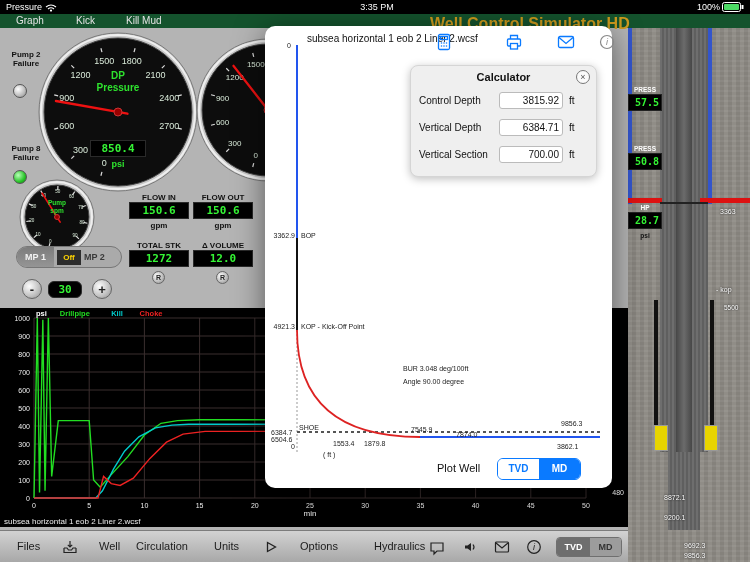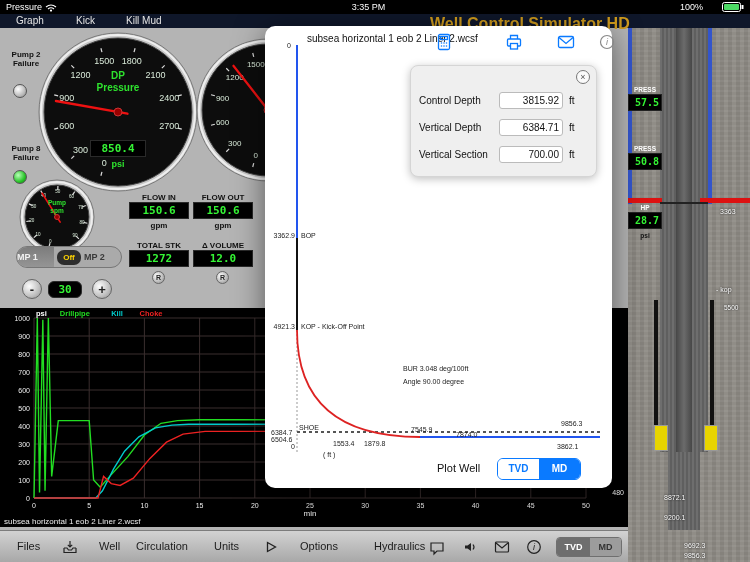--- a/index.html
+++ b/index.html
@@ -1,33 +1,33 @@
 <!DOCTYPE html>
 <html><head>
 <meta charset="utf-8">
 <style>
 *{margin:0;padding:0;box-sizing:border-box}
 html,body{background:#444}
 .screen{position:relative;width:750px;height:562px;overflow:hidden;background:#b4b4b4;font-family:"Liberation Sans",sans-serif}
 .abs{position:absolute}
 .statusbar{left:0;top:0;width:750px;height:14px;background:#000;color:#fff;font-size:9px;display:flex;align-items:center;justify-content:space-between;padding:0 6px}
-.menubar{left:0;top:14px;width:750px;height:14px;background:#0f172a}
+.menubar{left:0;top:14px;width:750px;height:14px;background:#14532d}
 .menuitem{position:absolute;top:1px;color:#e4e4e4;font-size:10px}
 .apptitle{position:absolute;top:1px;color:#cf9b1d;font-size:16px;font-weight:bold}
 .plabel{font-size:8px;font-weight:bold;color:#111;text-align:center;line-height:9px}
 .dseg{background:#000;color:#35f535;border:1px solid #2a2a2a;font-family:"DejaVu Sans Mono",monospace;font-size:11px;font-weight:bold;display:flex;align-items:center;justify-content:center;box-shadow:inset 0 1px 3px #000}
 .green{color:#2ee22e;font-weight:bold;text-align:center}
 .led{border-radius:50%;border:1px solid #555}
 .led.silver{background:radial-gradient(circle at 35% 35%,#fff,#bbb 60%,#888)}
 .led.on{background:radial-gradient(circle at 35% 35%,#b8ffb8,#28c428 60%,#0f7a0f)}
 .rbtn{border-radius:50%;background:radial-gradient(circle at 35% 35%,#fdfdfd,#b5b5b5 65%,#8a8a8a);border:1px solid #666;font-size:7px;font-weight:bold;color:#222;display:flex;align-items:center;justify-content:center}
 .stepbtn{border-radius:50%;background:radial-gradient(circle at 35% 35%,#fdfdfd,#c0c0c0 60%,#8d8d8d);border:1px solid #666;font-size:13px;font-weight:bold;color:#222;display:flex;align-items:center;justify-content:center}
 .mpwrap{border-radius:11px;background:#aaa;border:1px solid #777;display:flex;align-items:center;overflow:hidden}
-.mp1{flex:1;font-size:9px;font-weight:bold;color:#f2f2f2;background:linear-gradient(#7c7c7c,#959595);align-self:stretch;line-height:20px}
-.offbadge{width:24px;height:15px;background:#2d2d2d;color:#ffd400;font-size:8px;font-weight:bold;border-radius:7px;text-align:center;line-height:15px;margin:0 3px}
+.mp1{flex:1;text-align:center;font-size:9px;font-weight:bold;color:#f2f2f2;background:linear-gradient(#7c7c7c,#959595);align-self:stretch;line-height:20px}
+.offbadge{width:24px;height:15px;background:#2d2d2d;color:#ffd400;font-size:8px;font-weight:bold;border-radius:0;text-align:center;line-height:15px;margin:0 3px}
 .mp2{flex:1;font-size:9px;font-weight:bold;color:#3a3a3a}
 .chartbox{left:0;top:308px;width:628px;height:219px;background:#000}
 .chartfooter{position:absolute;left:4px;top:209px;color:#eee;font-size:8px}
 .rpanel{left:628px;top:28px;width:122px;height:534px;background:repeating-linear-gradient(0deg,rgba(255,255,255,.05) 0 2px,rgba(0,0,0,0) 2px 5px),repeating-linear-gradient(90deg,#908d87 0 4px,#85827c 4px 8px)}
 .rp-col{background:repeating-linear-gradient(90deg,#6e6e6e 0 2px,#5f5f5f 2px 4px)}
 .rp-pipe{background:linear-gradient(90deg,#474747,#6b6b6b,#474747)}
 .rp-label{position:absolute;color:#fff;font-size:7px;text-shadow:0 0 2px #000;white-space:nowrap}
 .rp-press{position:absolute;color:#fff;font-size:6.5px;font-weight:bold;text-align:center;width:34px}
 .rp-box{position:absolute;width:34px;height:17px;background:#000;color:#35f535;font-family:"DejaVu Sans Mono",monospace;font-size:10px;font-weight:bold;text-align:right;line-height:16px;padding-right:2px;border:1px solid #222}
 .modal{left:265px;top:26px;width:347px;height:462px;background:#fff;border-radius:10px;box-shadow:0 6px 30px rgba(0,0,0,.5)}
@@ -59,21 +59,21 @@
   <div class="abs statusbar">
     <span style="display:flex;align-items:center;gap:3px">
       <span>Pressure</span>
       <svg width="12" height="9">
           <path d="M1,4 Q6,0 11,4" stroke="#fff" fill="none" stroke-width="1.2"></path>
           <path d="M3,6 Q6,3.5 9,6" stroke="#fff" fill="none" stroke-width="1.2"></path>
           <circle cx="6" cy="7.6" r="1.1" fill="#fff"></circle>
         </svg>
     </span>
     <span>3:35 PM</span>
-    <span style="display:flex;align-items:flex-end;gap:19px">
+    <span style="display:flex;align-items:flex-end;gap:2px">
       <span>100%</span>
       <svg width="22" height="10">
           <rect x="0.5" y="0.5" width="18" height="9" rx="2" fill="none" stroke="#fff"></rect>
           <rect x="2" y="2" width="15" height="6" rx="1" fill="#4cd964"></rect>
           <rect x="19.5" y="3" width="2" height="4" fill="#fff"></rect>
         </svg>
     </span>
   </div>
 
   <div class="abs menubar">
@@ -326,20 +326,21 @@
     <svg class="abs" style="left:292px;top:8px" width="18" height="16" fill="none" stroke="#0a7aff" stroke-width="1.3">
         <rect x="1.5" y="2.5" width="15" height="11" rx="1.5"></rect>
         <path d="M2,3.5 L9,9.5 L16,3.5"></path>
       </svg>
     <svg class="abs" style="left:334px;top:8px" width="16" height="16">
         <circle cx="8" cy="8" r="6.5" fill="none" stroke="#888" stroke-width="1.2"></circle>
         <text x="8" y="11.3" font-size="9" font-style="italic" text-anchor="middle" fill="#888">i</text>
       </svg>
 
     <div class="calcpanel">
+      <div class="calctitle">Calculator</div>
       <div class="calcclose">×</div>
       <div class="crlabel" style="top:29px">Control Depth</div>
       <div class="crfield" style="top:26px">3815.92</div>
       <div class="crunit" style="top:29px">ft</div>
       <div class="crlabel" style="top:56px">Vertical Depth</div>
       <div class="crfield" style="top:53px">6384.71</div>
       <div class="crunit" style="top:56px">ft</div>
       <div class="crlabel" style="top:83px">Vertical Section</div>
       <div class="crfield" style="top:80px">700.00</div>
       <div class="crunit" style="top:83px">ft</div>

